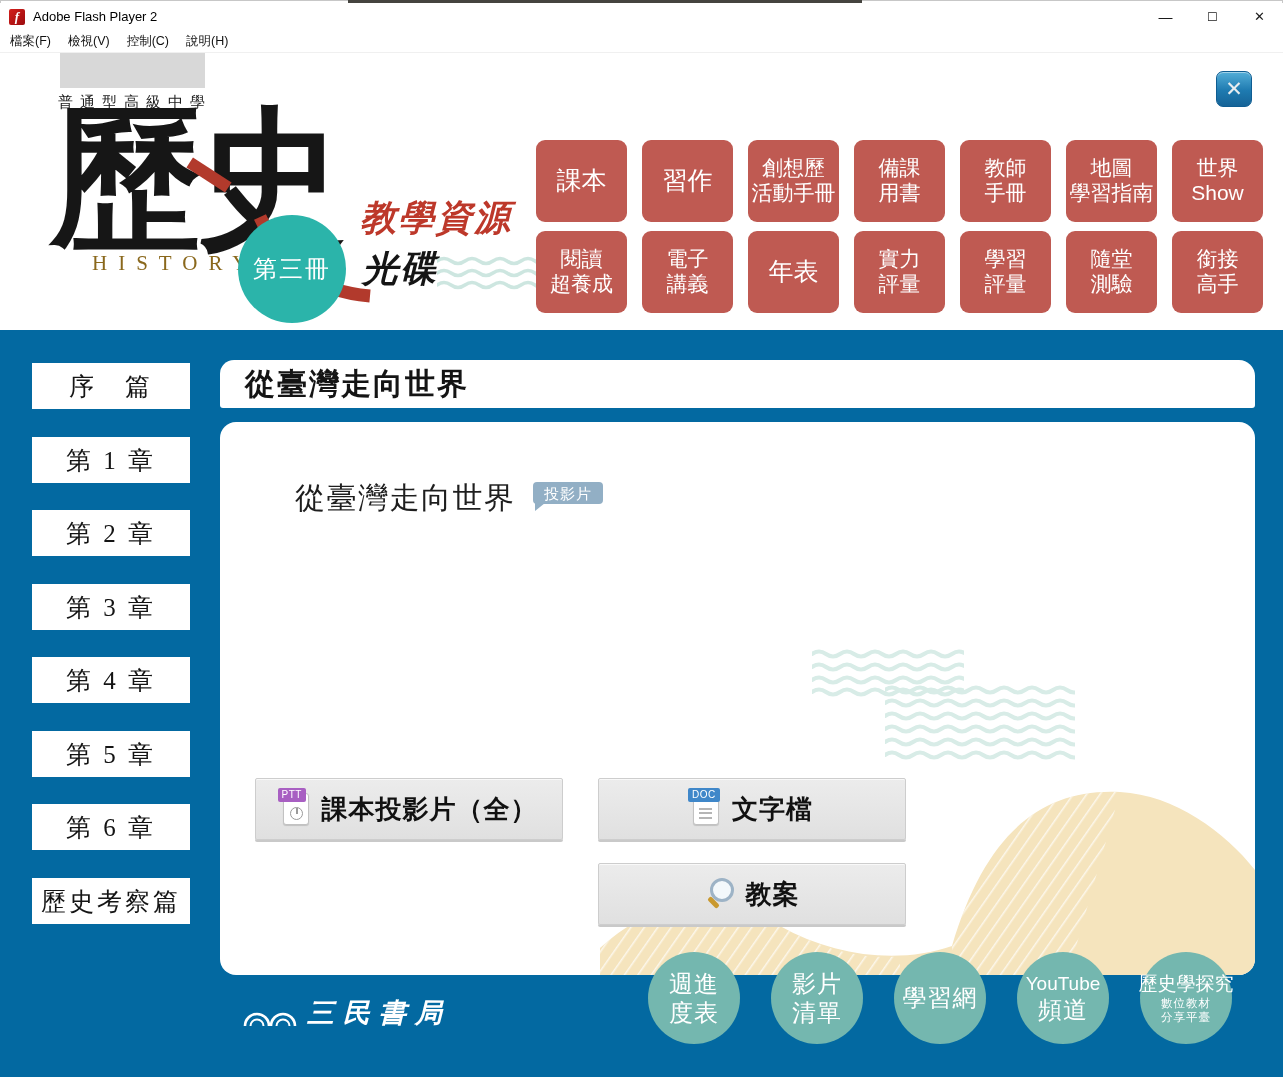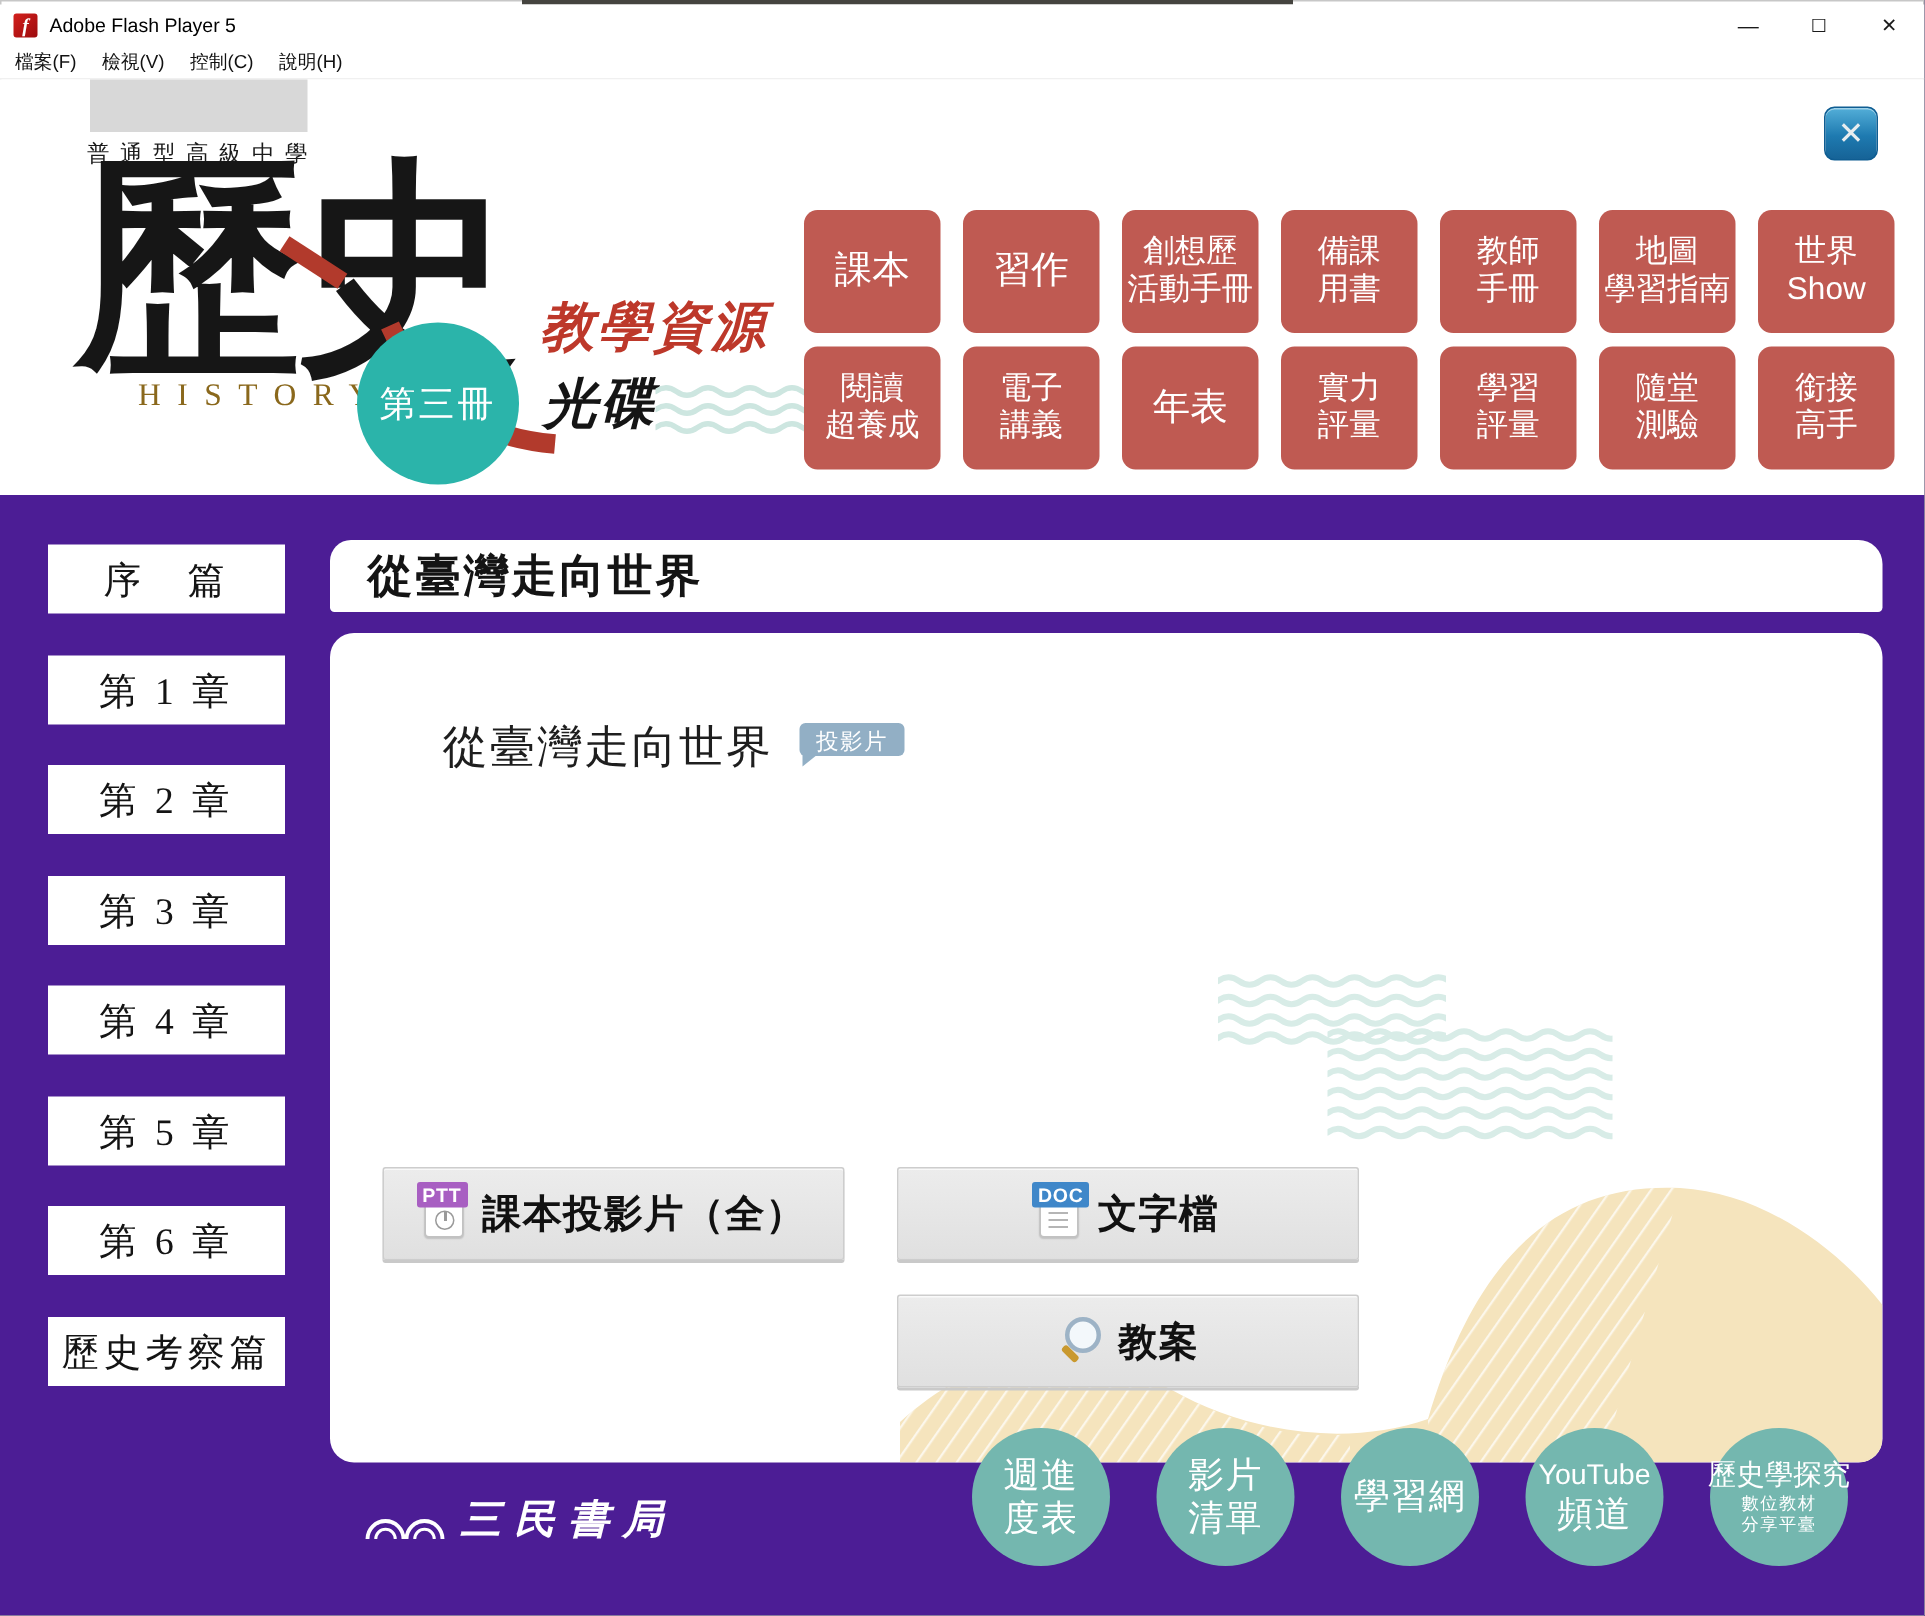--- a/index.html
+++ b/index.html
@@ -41,21 +41,21 @@
     display:flex;align-items:center;justify-content:center;color:#e9edef;font-size:21px;font-weight:900;
     box-shadow:inset 0 1px 0 rgba(255,255,255,.45);}
   .rgrid{left:536px;top:87px;display:grid;grid-template-columns:repeat(7,91px);grid-auto-rows:82px;column-gap:15px;row-gap:9px;}
   .rbtn{background:#bf5a52;border-radius:9px;color:#fff;display:flex;flex-direction:column;align-items:center;
     justify-content:center;text-align:center;cursor:pointer;}
   .rbtn span{display:block;line-height:1.18;font-size:21px;white-space:nowrap;}
   .rbtn.single span{font-size:25px;}
   .rbtn span:empty{display:none;}
 
   
-  .main{left:0;top:330px;width:1283px;height:747px;background:#4c1d95;}
+  .main{left:0;top:330px;width:1283px;height:747px;background:#0369a1;}
   .side-btn{left:32px;width:158px;height:46px;background:#fff;display:flex;align-items:center;justify-content:center;
     font-family:"Liberation Serif","DejaVu Serif",serif;font-size:25px;letter-spacing:3px;color:#141414;cursor:pointer;white-space:nowrap;}
   .content-bar{left:220px;top:30px;width:1035px;height:48px;background:#fff;border-radius:14px 16px 3px 3px;
     display:flex;align-items:center;padding-left:25px;box-sizing:border-box;font-size:30px;font-weight:800;letter-spacing:2px;}
   .panel{left:220px;top:92px;width:1035px;height:553px;background:#fff;border-radius:16px;overflow:hidden;}
   .slide-title{left:75px;top:56px;font-size:30px;font-weight:500;letter-spacing:1.5px;color:#1e1e1e;white-space:nowrap;}
   .tag{left:313px;top:60px;background:#92afc5;color:#fff;font-size:15px;padding:3px 11px 0;border-radius:4px;letter-spacing:1px;}
   .tag::after{content:"";position:absolute;left:2px;bottom:-7px;width:0;height:0;
     border-style:solid;border-width:8px 10px 0 0;border-color:#92afc5 transparent transparent transparent;}
   .waves use{stroke:#d8ece7;stroke-width:4;fill:none;stroke-linecap:round;}
@@ -64,21 +64,21 @@
   .wblock2{left:665px;top:262px;}
   .hills{left:380px;top:318px;}
 
   .fbtn{position:absolute;width:308px;height:62px;display:flex;align-items:center;justify-content:center;
     background:linear-gradient(#ececec,#e0e0e0);border:1px solid #cdcdcd;box-sizing:border-box;
     box-shadow:inset 0 1px 0 #f9f9f9,0 2px 0 #c9c9c9;border-radius:2px;cursor:pointer;}
   .flabel{font-size:26px;font-weight:700;color:#111;letter-spacing:1px;white-space:nowrap;}
   .ficon{position:relative;width:30px;height:36px;margin-right:11px;flex:0 0 auto;}
   .page{position:absolute;left:2px;top:2px;width:24px;height:30px;background:#fff;border:1px solid #c2c2c2;
     border-radius:3px;box-shadow:0 1px 1px rgba(0,0,0,.15);}
-  .band{position:absolute;left:-3px;top:-3px;z-index:2;font-size:13px;font-weight:700;color:#fff;
+  .band{position:absolute;left:-3px;top:-3px;z-index:2;font-size:10px;font-weight:400;color:#fff;
     padding:2px 4px;border-radius:2px;letter-spacing:.5px;line-height:1;}
   .ppt .band{background:#a85fc2;}
   .doc .band{background:#3f87c9;}
   .pdf .band{background:#e2574a;}
   .pie{position:absolute;left:9px;bottom:7px;width:11px;height:11px;border:1.5px solid #9a9a9a;border-radius:50%;}
   .pie::after{content:"";position:absolute;left:50%;top:0;width:1.5px;height:50%;background:#9a9a9a;}
   .lines{position:absolute;left:8px;bottom:7px;width:13px;height:12px;
     background:repeating-linear-gradient(to bottom,#b5b5b5 0 1.5px,transparent 1.5px 4.5px);}
   .mag{width:30px;height:34px;}
   .lens{position:absolute;right:1px;top:1px;width:18px;height:18px;border:3px solid #9db3c6;border-radius:50%;
@@ -108,21 +108,21 @@
     </pattern>
   </defs>
 </svg>
 
 <div class="screen">
 
   <div class="abs top-fragment"></div>
 
   <div class="abs titlebar">
     <div class="flash-icon">f</div>
-    <div class="win-title">Adobe Flash Player 5</div>
+    <div class="win-title">Adobe Flash Player 2</div>
     <div class="win-controls">
       <div class="wc min">—</div>
       <div class="wc max">☐</div>
       <div class="wc cls">✕</div>
     </div>
   </div>
 
   <div class="abs menubar">
     <span class="menu-item">檔案(F)</span>
     <span class="menu-item">檢視(V)</span>

